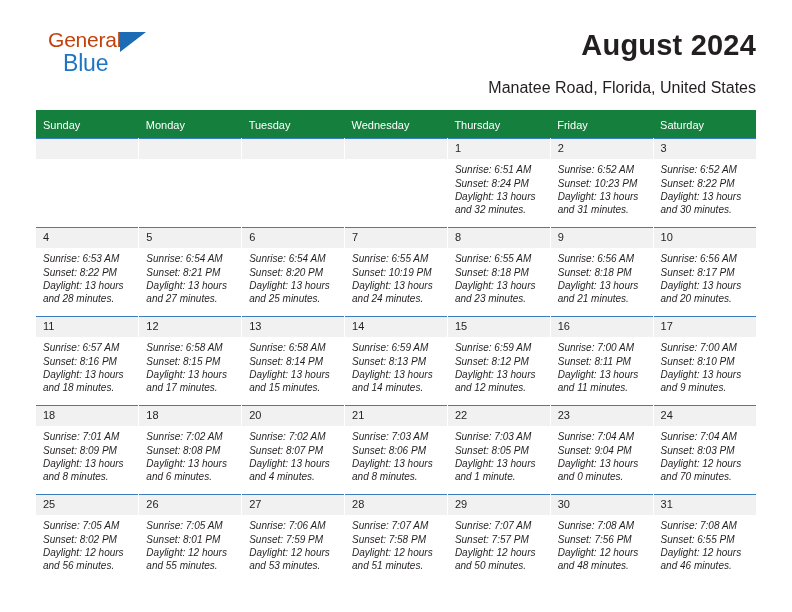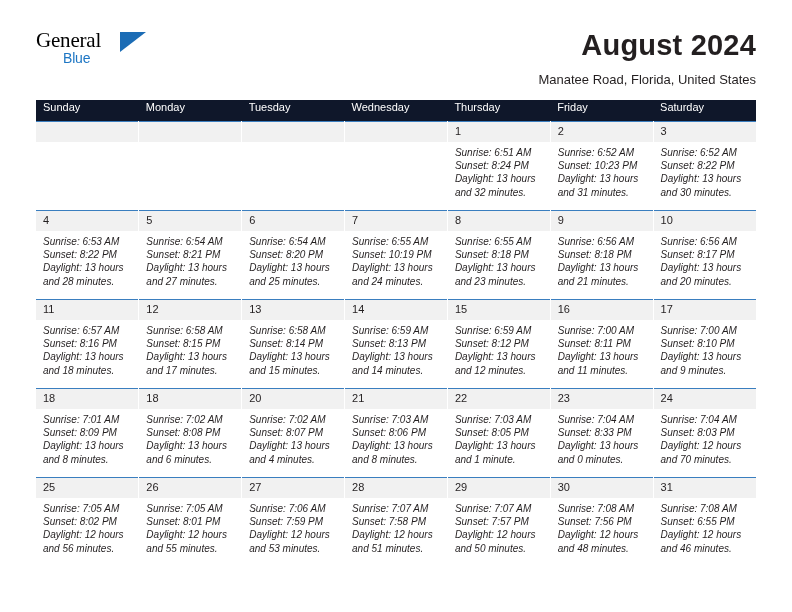--- a/index.html
+++ b/index.html
@@ -31,32 +31,32 @@
     box-sizing: border-box;
   }
   .brand {
     position: relative;
     width: 160px;
     height: 54px;
     flex: 0 0 auto;
   }
   .brand-general {
     position: absolute;
-    left: 0;
+    left: 12px;
     top: 0;
     font-size: 21px;
     letter-spacing: -0.2px;
-    color: #000000;
-    font-family: Liberation Serif, serif;
+    color: #c2410c;
+    font-family: Liberation Sans, sans-serif;
   }
   .brand-blue {
     position: absolute;
     left: 27px;
     top: 22px;
-    font-size: 14px;
+    font-size: 23px;
     letter-spacing: -0.2px;
     color: #1d76c4;
     font-family: "Liberation Sans", sans-serif;
   }
   .brand-triangle {
     position: absolute;
     left: 84px;
     top: 4px;
     width: 0;
     height: 0;
@@ -71,41 +71,41 @@
   }
   .cal-title {
     font-size: 29px;
     font-weight: bold;
     color: #231f20;
     line-height: 1.1;
     margin: 0;
     letter-spacing: 0.2px;
   }
   .cal-subtitle {
-    font-size: 13px;
+    font-size: 16px;
     font-weight: normal;
     color: #231f20;
-    margin: 10px 0 0 0;
+    margin: 16px 0 0 0;
     line-height: 1.2;
   }
 
   
   .calendar {
     margin: 13px 36px 0 36px;
     width: 720px;
     border-collapse: collapse;
     table-layout: fixed;
   }
   .calendar th {
-    background: #0f172a;
+    background: #15803d;
     color: #ffffff;
     font-size: 11px;
     font-weight: normal;
     text-align: left;
-    padding: 1px 0 6px 7px;
+    padding: 9px 0 6px 7px;
     line-height: 1.2;
     border: none;
   }
   .calendar td {
     vertical-align: top;
     padding: 0;
     border-top: 1px solid #3a7ebf;
     border-right: 1px solid #ffffff;
     background: #ffffff;
     height: 89px;
@@ -382,21 +382,21 @@
               <div>Sunrise: 7:03 AM</div>
               <div>Sunset: 8:05 PM</div>
               <div>Daylight: 13 hours</div>
               <div>and 1 minute.</div>
             </div>
           </td>
           <td>
             <div class="daynum">23</div>
             <div class="cellbody">
               <div>Sunrise: 7:04 AM</div>
-              <div>Sunset: 8:33 PM</div>
+              <div>Sunset: 9:04 PM</div>
               <div>Daylight: 13 hours</div>
               <div>and 0 minutes.</div>
             </div>
           </td>
           <td>
             <div class="daynum">24</div>
             <div class="cellbody">
               <div>Sunrise: 7:04 AM</div>
               <div>Sunset: 8:03 PM</div>
               <div>Daylight: 12 hours</div>

